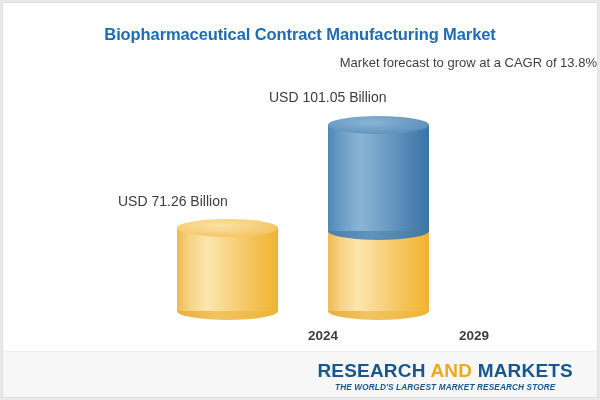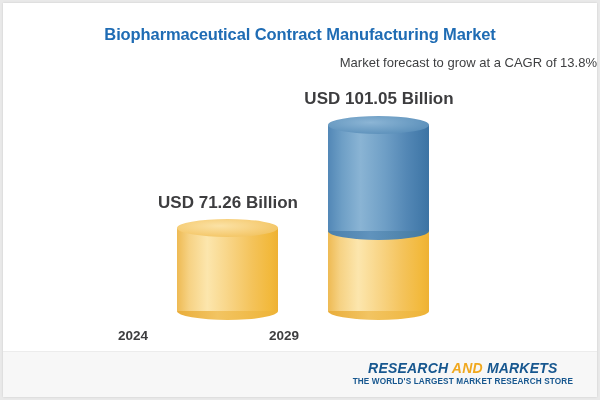--- a/index.html
+++ b/index.html
@@ -59,32 +59,32 @@
 
   .bar-group {
     position: absolute;
     bottom: 0;
   }
 
   
   .value-label {
     position: absolute;
     width: 220px;
-    text-align: center;
-    font-size: 17px;
-    font-weight: bold;
+    text-align: left;
+    font-size: 14px;
+    font-weight: normal;
     color: #3d3d3f;
     white-space: nowrap;
   }
 
   
   .cat-label {
     position: absolute;
     width: 220px;
-    text-align: left;
+    text-align: right;
     font-size: 13.5px;
     font-weight: bold;
     color: #3d3d3f;
   }
 
   
   .cyl {
     position: absolute;
   }
   .cyl-body {
@@ -160,37 +160,37 @@
     font-size: 10.5px;
     color: #8b8b8b;
   }
   .brand {
     position: absolute;
     right: 24px;
     top: 8px;
     text-align: center;
   }
   .brand-main {
-    font-size: 14px;
+    font-size: 19px;
     font-weight: bold;
     letter-spacing: 0.2px;
     color: #17578f;
     white-space: nowrap;
-    font-style: italic;
   }
   .brand-main .amp {
     color: #f0a81e;
   }
   .brand-tag {
     margin-top: 1px;
     font-size: 8.2px;
     font-weight: bold;
     letter-spacing: 0.15px;
     color: #17578f;
     white-space: nowrap;
+    font-style: italic;
   }
 </style>
 </head>
 <body>
 
 <div class="card">
 
   <div class="chart-title">Biopharmaceutical Contract Manufacturing Market</div>
   <div class="chart-subtitle">Market forecast to grow at a CAGR of 13.8%</div>
 

